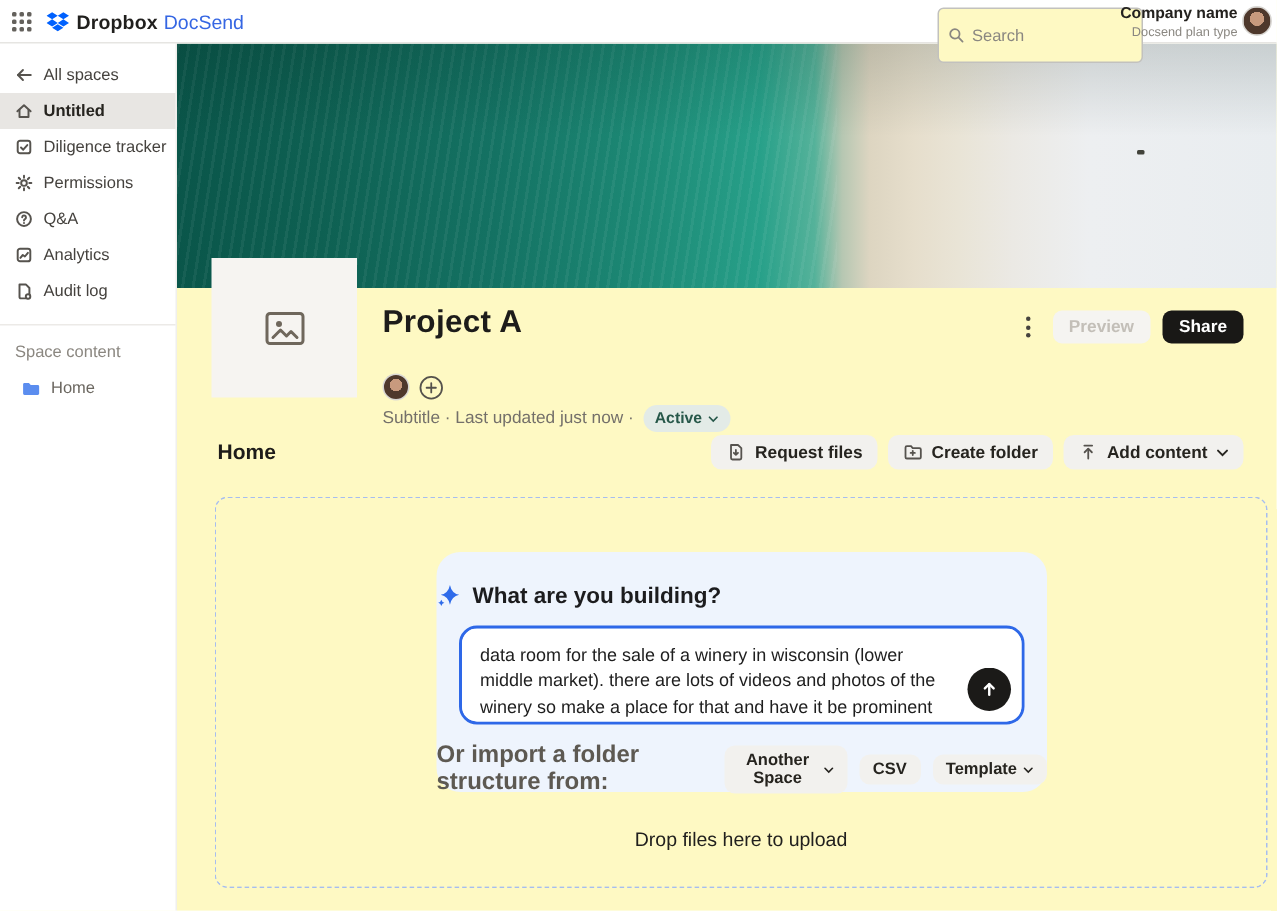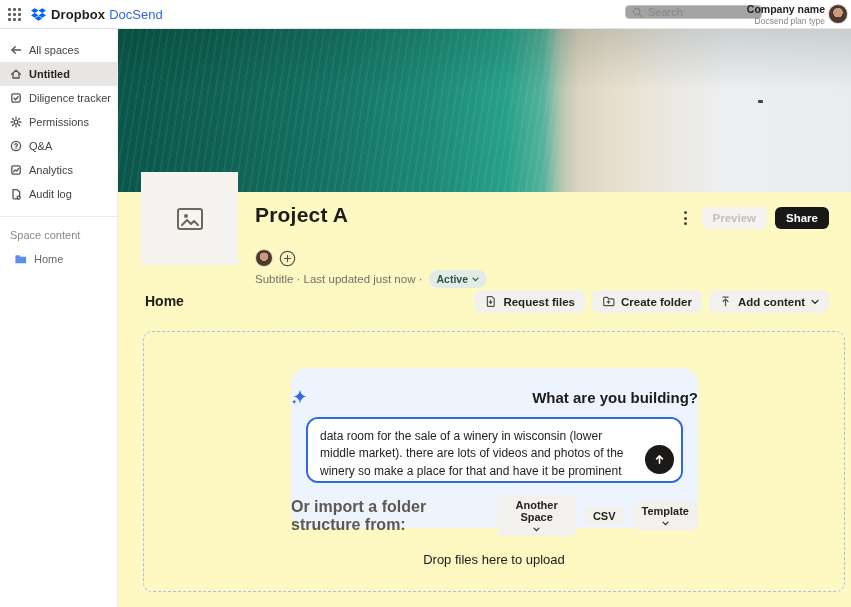--- a/index.html
+++ b/index.html
@@ -8,22 +8,22 @@
 
   
   .topbar { position:absolute; top:0; left:0; width:851px; height:29px; background:#fff;
     border-bottom:1px solid #e6e5e2; z-index:30; }
   .waffle { position:absolute; left:8px; top:8px; width:13px; height:13px; display:grid;
     grid-template-columns:repeat(3,3px); grid-template-rows:repeat(3,3px); gap:2px; cursor:pointer; }
   .waffle i { background:#64615c; border-radius:1px; }
   .brand { position:absolute; left:31px; top:0; height:29px; display:flex; align-items:center; gap:5px; cursor:pointer; }
   .brand .word { font-size:13px; font-weight:700; letter-spacing:.1px; }
   .brand .prod { font-size:13px; font-weight:500; color:#3566e3; }
-  .search { position:absolute; left:625px; top:5px; width:137px; height:14px;
-    border:1px solid #c2c1be; border-radius:4px; background:#a3a3a3; display:flex; align-items:center; padding:0 6px; gap:5px; }
+  .search { position:absolute; left:625px; top:5px; width:137px; height:37px;
+    border:1px solid #c2c1be; border-radius:4px; background:#fef9c3; display:flex; align-items:center; padding:0 6px; gap:5px; }
   .search input { border:none; outline:none; width:100%; font-size:11px; color:#44423e;
     font-family:"Liberation Sans", sans-serif; background:transparent; }
   .search input::placeholder { color:#8a8781; }
   .account { position:absolute; right:26px; top:3px; text-align:right; line-height:1.25; cursor:pointer; }
   .account .co { font-size:10.5px; font-weight:700; color:#24221f; }
   .account .plan { font-size:8.5px; color:#8a8781; }
   .avatar { border-radius:50%; border:1px solid #d9d7d3; cursor:pointer;
     background: radial-gradient(circle at 50% 42%, #c89a7e 0 34%, #4e382c 35% 72%, #6b4d3a 100%); }
   .avatar.top { position:absolute; right:3px; top:4px; width:20px; height:20px; }
 
@@ -75,35 +75,35 @@
   .home-title { position:absolute; left:27px; top:3px; font-size:14px; font-weight:700; color:#1d1c1a; }
   .home-actions { position:absolute; right:22px; top:0; display:flex; gap:7px; }
   .gbtn { display:flex; align-items:center; gap:6px; background:#f2f1ee; border:none; border-radius:7px;
     padding:5px 10px; font-family:"Liberation Sans", sans-serif; font-size:11.5px; font-weight:700;
     color:#26241f; cursor:pointer; }
 
   .dropzone { position:absolute; left:25px; top:302px; width:702px; height:261px;
     border:1.5px dashed #a6bdf0; border-radius:9px; }
   .ai-card { position:absolute; left:147px; top:36px; width:407px; height:160px;
     background:#eef4fd; border-radius:16px; }
-  .ai-head { position:absolute; left:0; top:21px; width:100%; display:flex; justify-content:space-between;
+  .ai-head { position:absolute; left:0; top:21px; width:100%; display:flex; justify-content:flex-start;
     align-items:center; gap:7px; }
   .ai-head .t { font-size:15px; font-weight:700; color:#1c1c1e; }
   .prompt-wrap { position:absolute; left:15px; top:49px; width:377px; height:66px; }
   .prompt-wrap textarea { width:100%; height:100%; resize:none; border:2px solid #2e68e8;
     border-radius:12px; background:#fff; padding:9px 44px 9px 12px; font-family:"Liberation Sans", sans-serif;
     font-size:12px; line-height:1.45; color:#1e1e1e; outline:none; }
   .send-btn { position:absolute; right:9px; bottom:9px; width:29px; height:29px; border-radius:50%;
     background:#1b1a18; border:none; cursor:pointer; display:flex; align-items:center; justify-content:center; }
   .import-row { position:absolute; left:0; top:127px; width:100%; display:flex; justify-content:center;
     align-items:center; gap:8px; }
   .import-row .lbl { font-size:16px; color:#5d5952;font-weight:bold; }
   .pbtn { display:flex; align-items:center; gap:4px; background:#f2f1ee; border:none; border-radius:7px;
     padding:4px 9px; font-family:"Liberation Sans", sans-serif; font-size:11px; font-weight:700;
-    color:#26241f; cursor:pointer;flex-direction:column; }
+    color:#26241f; cursor:pointer; }
   .drop-label { position:absolute; left:0; top:220px; width:100%; text-align:center; font-size:13px;
     color:#21201e; }
 
   svg.str { fill:none; stroke:#56534e; stroke-width:1.3; stroke-linecap:round; stroke-linejoin:round; }
 </style>
 </head>
 <body>
 
 <div class="topbar">
   <div class="waffle">

